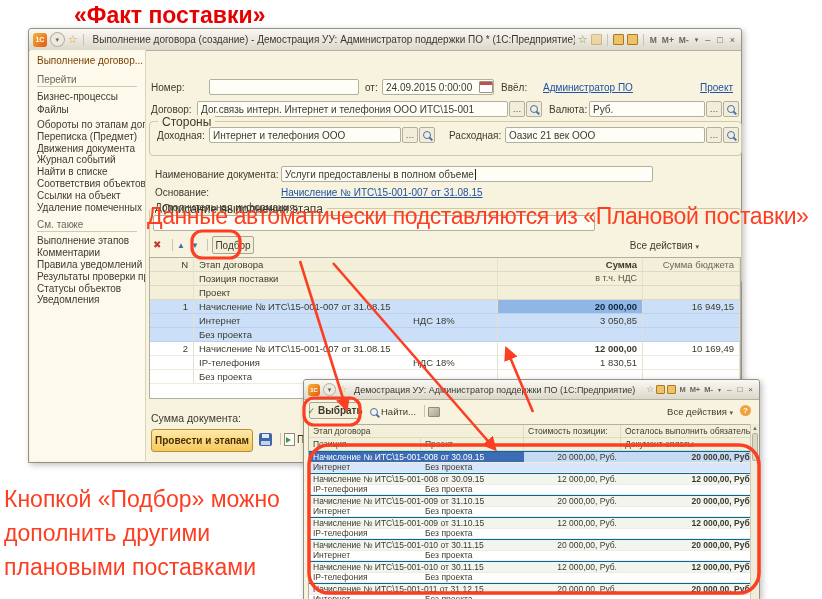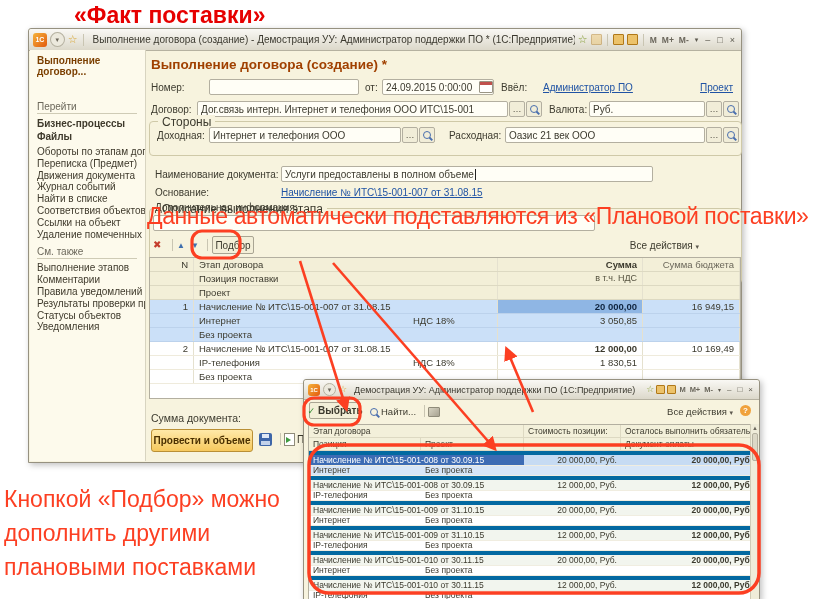--- a/index.html
+++ b/index.html
@@ -19,24 +19,24 @@
         font-size:7px;display:flex;align-items:center;justify-content:center;}
   .star{color:#d8a93c;font-size:11px;line-height:11px;}
   .sq-ic{width:9px;height:9px;border:1px solid #b07818;background:#ecc26a;border-radius:1px;}
   .sq-ic.dim{opacity:.45;}
   .mbtn{font-size:8.5px;font-weight:bold;color:#6b675c;padding:0 1px;}
   .wbtn{font-size:9px;color:#5c594e;padding:0 2px;}
   .sep{width:1px;height:12px;background:#c9c5b2;margin:0 2px;}
   
   .sidebar{position:absolute;left:1px;top:21px;width:116px;bottom:1px;background:#fdfaec;
            border-right:1px solid #d8d4c0;padding:5px 0 0 7px;box-sizing:border-box;font-size:10px;}
-  .sb-title{font-weight:bold;color:#7b3f00;margin-bottom:24px;}
+  .sb-title{font-weight:normal;color:#7b3f00;margin-bottom:8px;}
   .sb-sec{color:#6b675a;border-bottom:1px solid #cfcbb6;margin:6px 8px 3px 0;padding-bottom:1px;}
   .sb-item{line-height:11.8px;color:#3f3a2c;cursor:pointer;white-space:nowrap;overflow:hidden;}
-  .sb-item.b{font-weight:bold;line-height:13px;}
+  .sb-item.b{font-weight:normal;line-height:13px;}
   
   .fcap{position:absolute;font-size:13.5px;font-weight:bold;color:#a04000;}
   .lbl{position:absolute;font-size:10px;color:#3c3a2e;white-space:nowrap;}
   .fld{position:absolute;height:16px;background:#fffef6;border:1px solid #b3afa0;border-radius:2px;
        font-size:10px;line-height:16px;padding:0 3px;white-space:nowrap;overflow:hidden;box-sizing:border-box;}
   .fbtn{position:absolute;width:16px;height:16px;background:#f1edd8;border:1px solid #b3afa0;border-radius:2px;
         font-size:9px;color:#4c4a3e;display:flex;align-items:center;justify-content:center;box-sizing:border-box;}
   .lens{position:relative;width:6px;height:6px;border:1.4px solid #4a6fae;border-radius:50%;display:inline-block;}
   .lens::after{content:"";position:absolute;width:4px;height:1.6px;background:#4a6fae;
                transform:rotate(45deg);right:-3px;bottom:-2px;}
@@ -70,21 +70,21 @@
   .mrow.l1 .mc-sum{font-weight:bold;}
   .mrow.sel.l1 .mc-sum{background:#8fb6e4;color:#10253f;}
   
   .prow,.phrow{display:grid;grid-template-columns:112px 103px 97px 135px;height:9.5px;font-size:8.5px;
         align-items:center;background:#fff;}
   .phrow{background:#f3f0da;border-bottom:1px solid #ddd9c2;height:12px;}
   .phrow.h1{grid-template-columns:215px 97px 135px;}
   .pc{padding:0 4px;overflow:hidden;white-space:nowrap;height:100%;display:flex;align-items:center;box-sizing:border-box;}
   .pc3,.pc4{justify-content:flex-end;}
   .prow{border-bottom:1px solid #f0ede0;}
-  .prow.g{background:#f2f5ee;border-top:4px solid #0369a1;}
+  .prow.g{background:#f2f5ee;border-top:1px solid #0369a1;}
   .prow.g .pc1{grid-column:1/3;}
   .prow.g .pc4{font-weight:bold;}
   .prow.sel1{background:#c6dbf3;}
   .prow.sel1 .pc1{background:#3d6cb4;color:#fff;}
   .prow.sel2{background:#d7e6f8;}
   
   .floppy{width:13px;height:13px;background:#3e66a8;border-radius:2px;position:relative;}
   .floppy::before{content:"";position:absolute;left:3px;top:1px;width:7px;height:4px;background:#dfe8f5;}
   .floppy::after{content:"";position:absolute;left:2px;bottom:1px;width:9px;height:4px;background:#c3d2ea;}
   .doc-ic{width:9px;height:11px;background:#fff;border:1px solid #8f8b7a;position:relative;}
@@ -159,21 +159,20 @@
 
       <div class="sb-item">Выполнение этапов</div>
           <div class="sb-item">Комментарии</div>
           <div class="sb-item">Правила уведомлений</div>
           <div class="sb-item">Результаты проверки пра...</div>
           <div class="sb-item">Статусы объектов</div>
           <div class="sb-item">Уведомления</div>
         </div>
     </div>
 
-    <div class="fcap" style="left:122px;top:28px;">Выполнение договора (создание) *</div>
 
     <div class="lbl" style="left:122px;top:53px;">Номер:</div>
     <div class="fld" style="left:180px;top:50px;width:150px;"></div>
     <div class="lbl" style="left:336px;top:53px;">от:</div>
     <div class="fld" style="left:353px;top:50px;width:112px;">24.09.2015  0:00:00</div>
     <span class="calbtn" style="left:450px;top:52px;"></span>
     <div class="lbl" style="left:472px;top:53px;">Ввёл:</div>
     <div class="lnk" style="left:514px;top:53px;">Администратор ПО</div>
     <div class="lnk" style="right:8px;top:53px;">Проект</div>
 
@@ -294,21 +293,21 @@
             <div class="mc mc-n"></div>
             <div class="mc">Без проекта</div>
             <div class="mc mc-vat"></div>
             <div class="mc mc-sum"></div>
             <div class="mc mc-bud"></div>
           </div>
         </div>
     </div>
 
     <div class="lbl" style="left:122px;top:383px;font-size:10.5px;">Сумма документа:</div>
-    <div class="postclose" style="left:122px;top:400px;width:100px;">Провести и объеме</div>
+    <div class="postclose" style="left:122px;top:400px;width:100px;">Провести и этапам</div>
     <span class="floppy" style="position:absolute;left:230px;top:404px;"></span>
     <span class="sep" style="position:absolute;left:249px;top:404px;"></span>
     <span class="doc-ic" style="position:absolute;left:255px;top:404px;"></span>
     <div class="lbl" style="left:268px;top:405px;">Провести</div>
   </div>
 
   <div class="win" style="left:303px;top:379px;width:455px;height:220px;z-index:20;">
     <div class="titlebar" style="height:19px;">
       <span class="logo" style="width:12px;height:12px;font-size:6px;">1С</span>
       <span class="circ" style="width:11px;height:11px;">▾</span>

